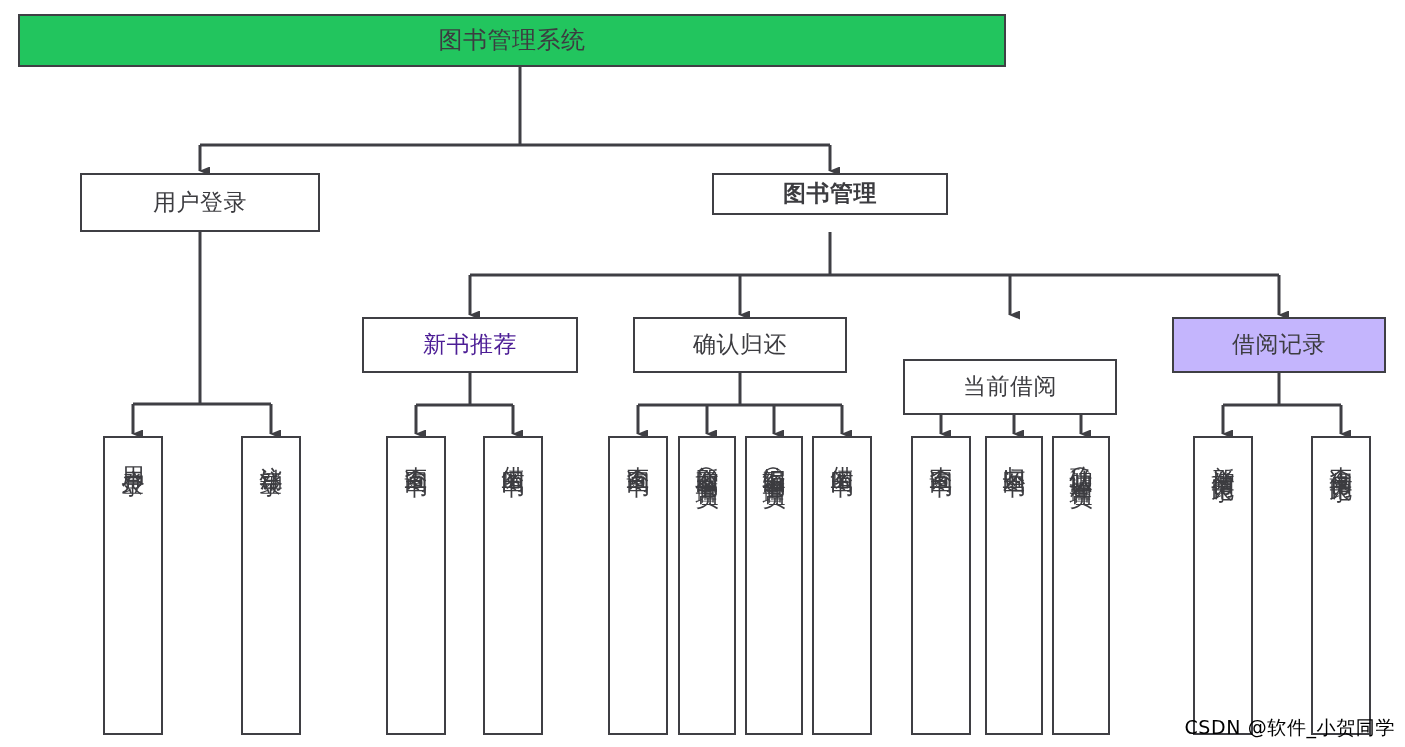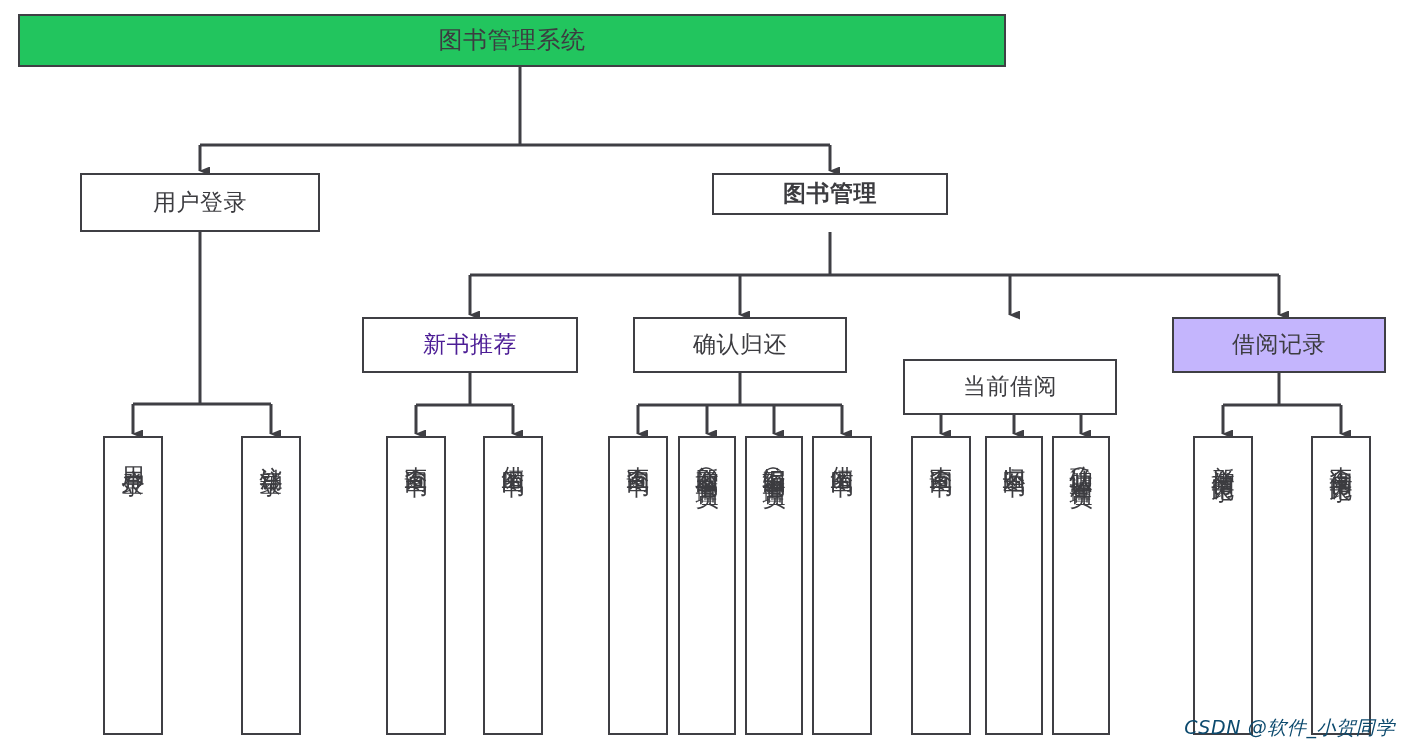--- a/index.html
+++ b/index.html
@@ -187,14 +187,14 @@
   <div class="node vertical" style="left: 1052px; top: 436px; width: 58px; height: 299px; border-color: rgb(63, 63, 68); background: rgb(255, 255, 255); color: rgb(60, 60, 64);">
     <span class="node-label">确认归还（管理员）</span>
   </div>
   <div class="node vertical" style="left: 1193px; top: 436px; width: 60px; height: 299px; border-color: rgb(63, 63, 68); background: rgb(255, 255, 255); color: rgb(60, 60, 64);">
     <span class="node-label">新增借阅记录</span>
   </div>
   <div class="node vertical" style="left: 1311px; top: 436px; width: 60px; height: 299px; border-color: rgb(63, 63, 68); background: rgb(255, 255, 255); color: rgb(60, 60, 64);">
     <span class="node-label">查询借阅记录</span>
   </div>
 
-  <div id="watermark" style="color: #0c4a6e; font-style: italic;">CSDN @软件_小贺同学</div>
+  <div id="watermark" style="color: #000000;">CSDN @软件_小贺同学</div>
 </div>
 
 </body></html>

